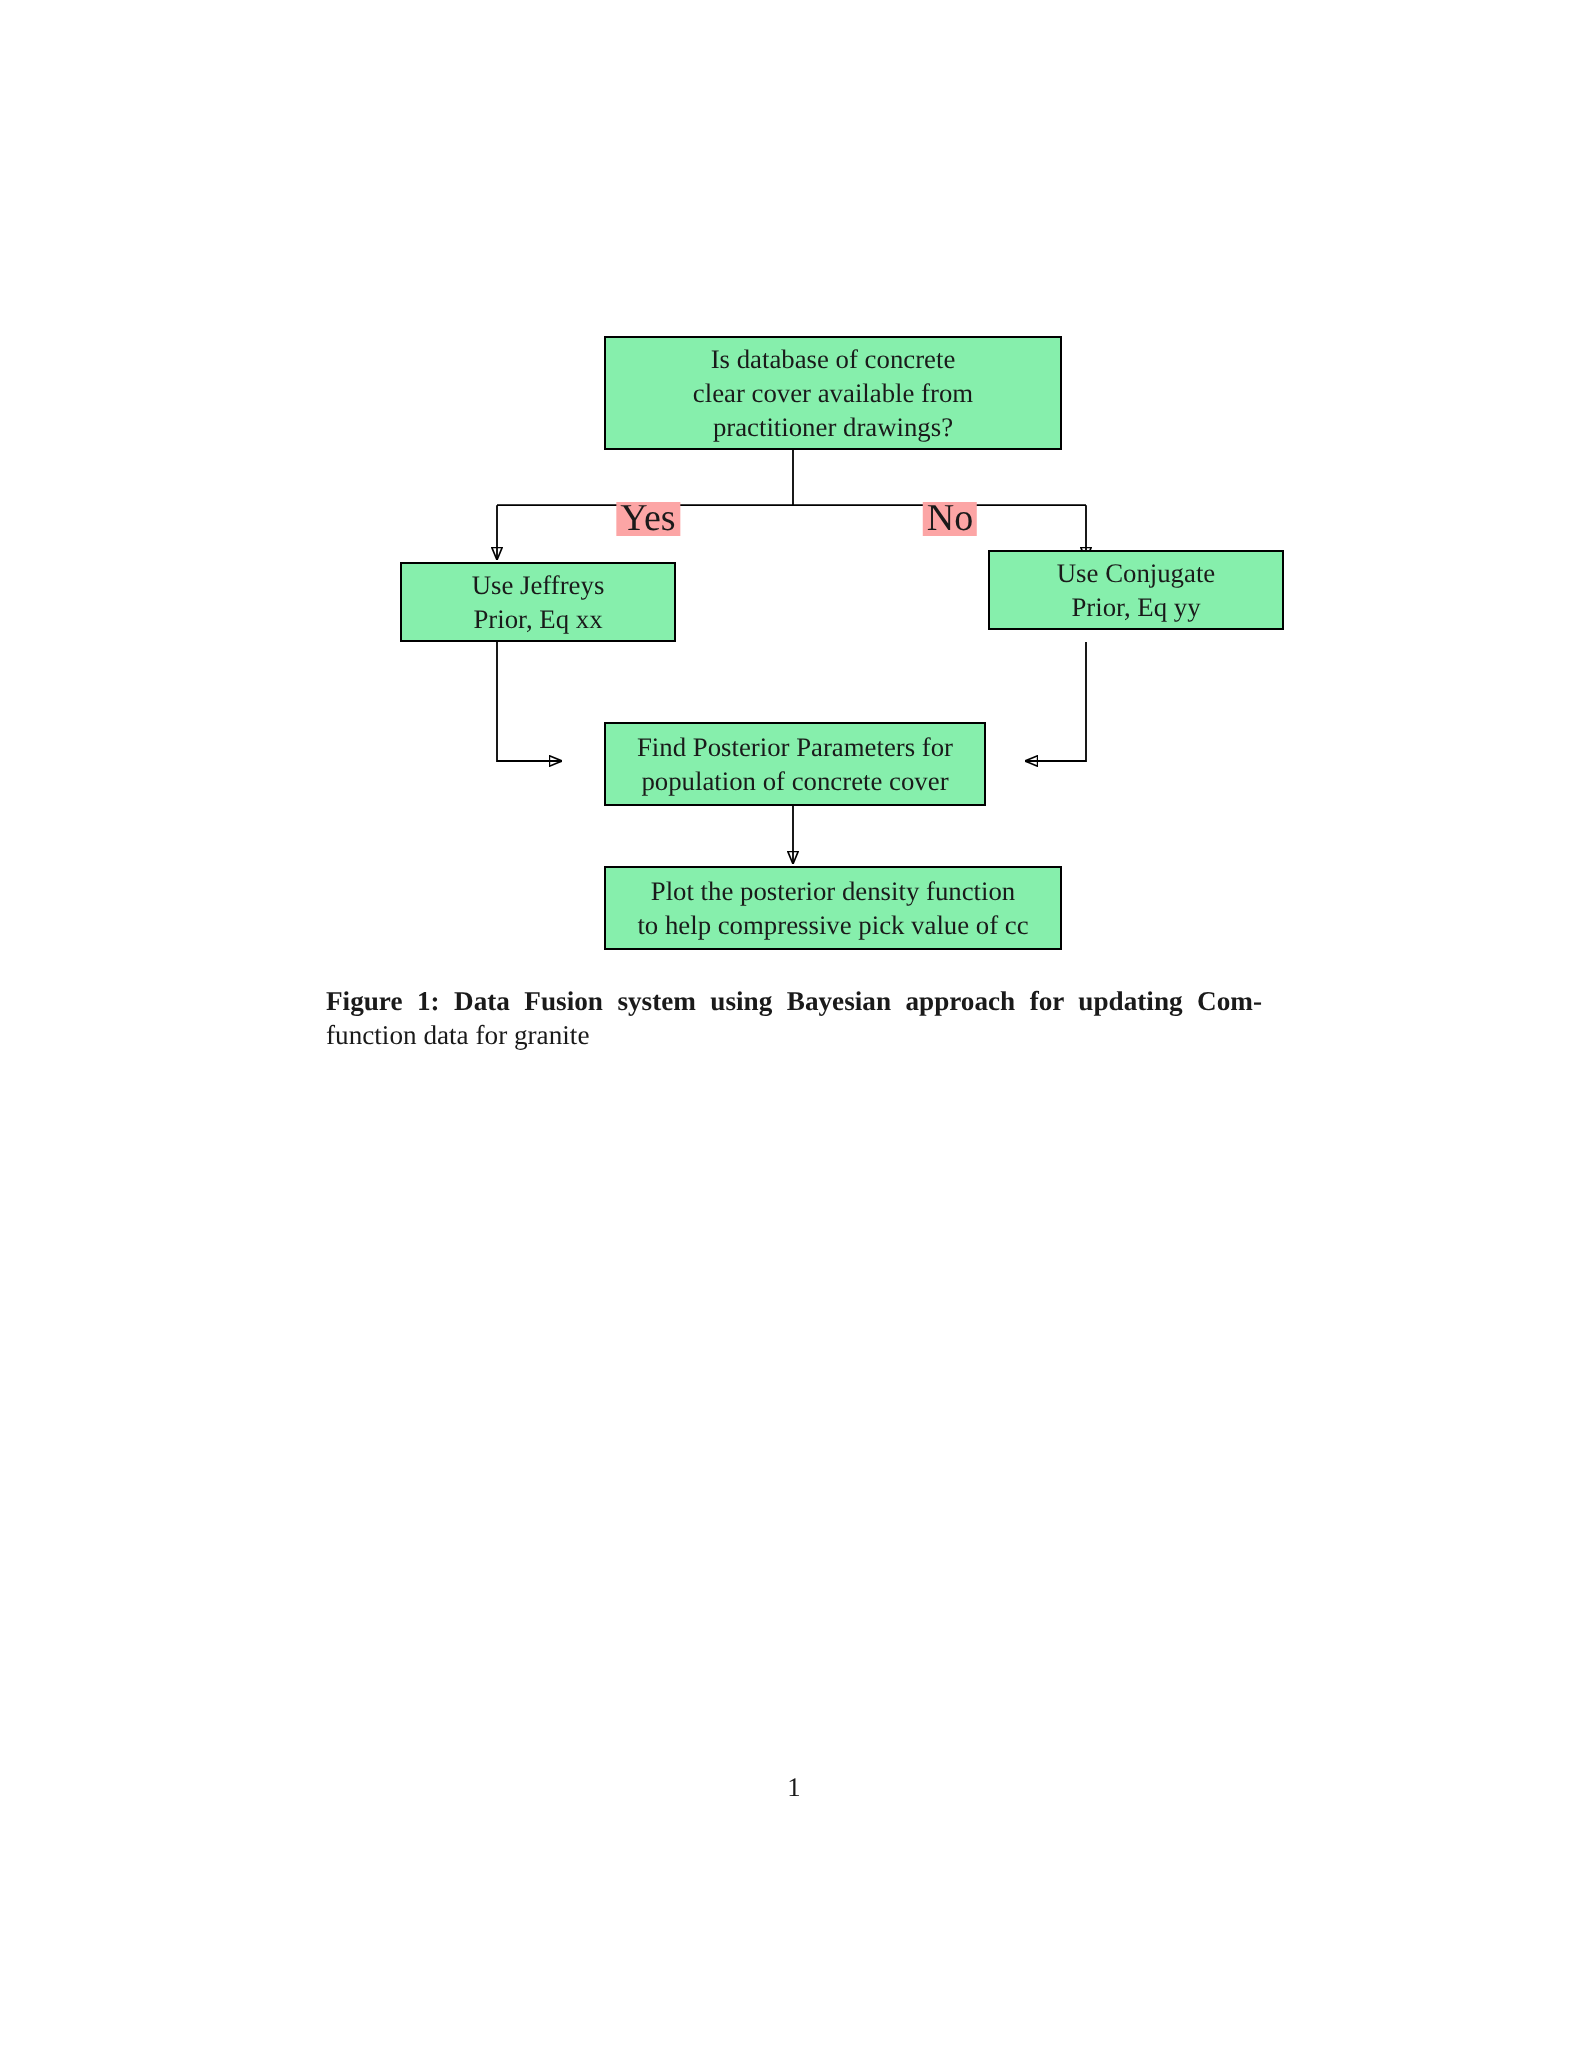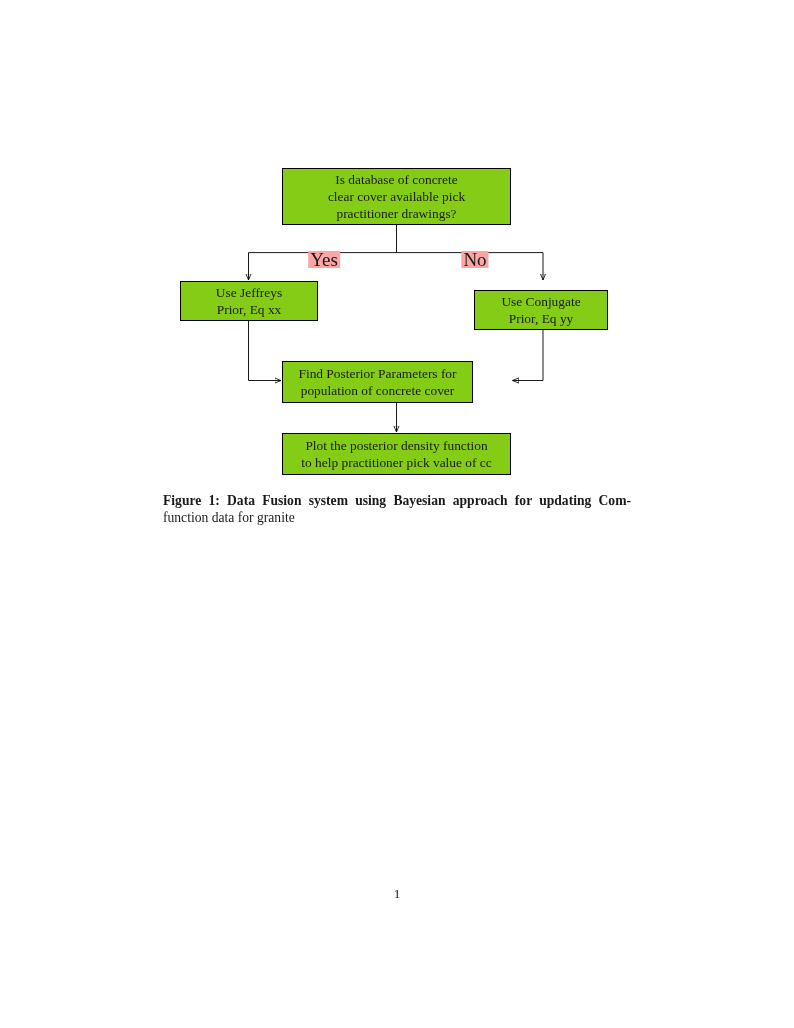--- a/index.html
+++ b/index.html
@@ -15,33 +15,34 @@
   svg.connectors {
     position: absolute;
     left: 0; top: 0;
     width: 794px; height: 1028px;
   }
   svg.connectors path { stroke: #000; stroke-width: 0.9; fill: none; }
   .node {
     position: absolute;
     box-sizing: border-box;
     border: 1px solid #000;
-    background: #84cc16;
+    background: #86efac;
     display: flex;
     flex-direction: column;
     align-items: center;
     justify-content: center;
     text-align: center;
     font-size: 13.4px;
     line-height: 17.3px;
     white-space: nowrap;
+    margin-left: 20px;
   }
   .node-decision  { left: 282px; top: 168px; width: 229px; height: 57px; }
   .node-jeffreys  { left: 180px; top: 281px; width: 138px; height: 40px; }
-  .node-conjugate { left: 474px; top: 290px; width: 134px; height: 40px; text-align: center; }
+  .node-conjugate { left: 474px; top: 275px; width: 148px; height: 40px; text-align: center; }
   .node-posterior { left: 282px; top: 361px; width: 191px; height: 42px; }
   .node-plot      { left: 282px; top: 433px; width: 229px; height: 42px; }
   .edge-label {
     position: absolute;
     top: 251px;
     transform: translateX(-50%);
     font-size: 19px;
     line-height: 17px;
     background: #fca5a5;
     padding: 0 2px;
@@ -82,21 +83,21 @@
     <path d="M248.5,252.6 L543,252.6"></path>
     <path d="M248.5,252.6 L248.5,280" marker-end="url(#arrow)"></path>
     <path d="M543,252.6 L543,280" marker-end="url(#arrow)"></path>
     <path d="M248.5,321 L248.5,380.5 L281,380.5" marker-end="url(#arrow)"></path>
     <path d="M543,321 L543,380.5 L512.5,380.5" marker-end="url(#arrow)"></path>
     <path d="M396.5,403 L396.5,432" marker-end="url(#arrow)"></path>
   </svg>
 
   <div class="node node-decision">
     <div>Is database of concrete</div>
-    <div>clear cover available pick</div>
+    <div>clear cover available from</div>
     <div>practitioner drawings?</div>
   </div>
 
   <div class="edge-label edge-label-yes">Yes</div>
   <div class="edge-label edge-label-no">No</div>
 
   <div class="node node-jeffreys">
     <div>Use Jeffreys</div>
     <div>Prior, Eq xx</div>
   </div>
@@ -106,21 +107,21 @@
     <div>Prior, Eq yy</div>
   </div>
 
   <div class="node node-posterior">
     <div>Find Posterior Parameters for</div>
     <div>population of concrete cover</div>
   </div>
 
   <div class="node node-plot">
     <div>Plot the posterior density function</div>
-    <div>to help practitioner pick value of cc</div>
+    <div>to help compressive pick value of cc</div>
   </div>
 
   <div class="caption">
     <div class="cap-line cap-line-justify">
       <span>Figure 1: Data Fusion system using Bayesian approach for updating Com-</span>
     </div>
     <div class="cap-line">
       <span>function data for granite</span>
     </div>
   </div>

